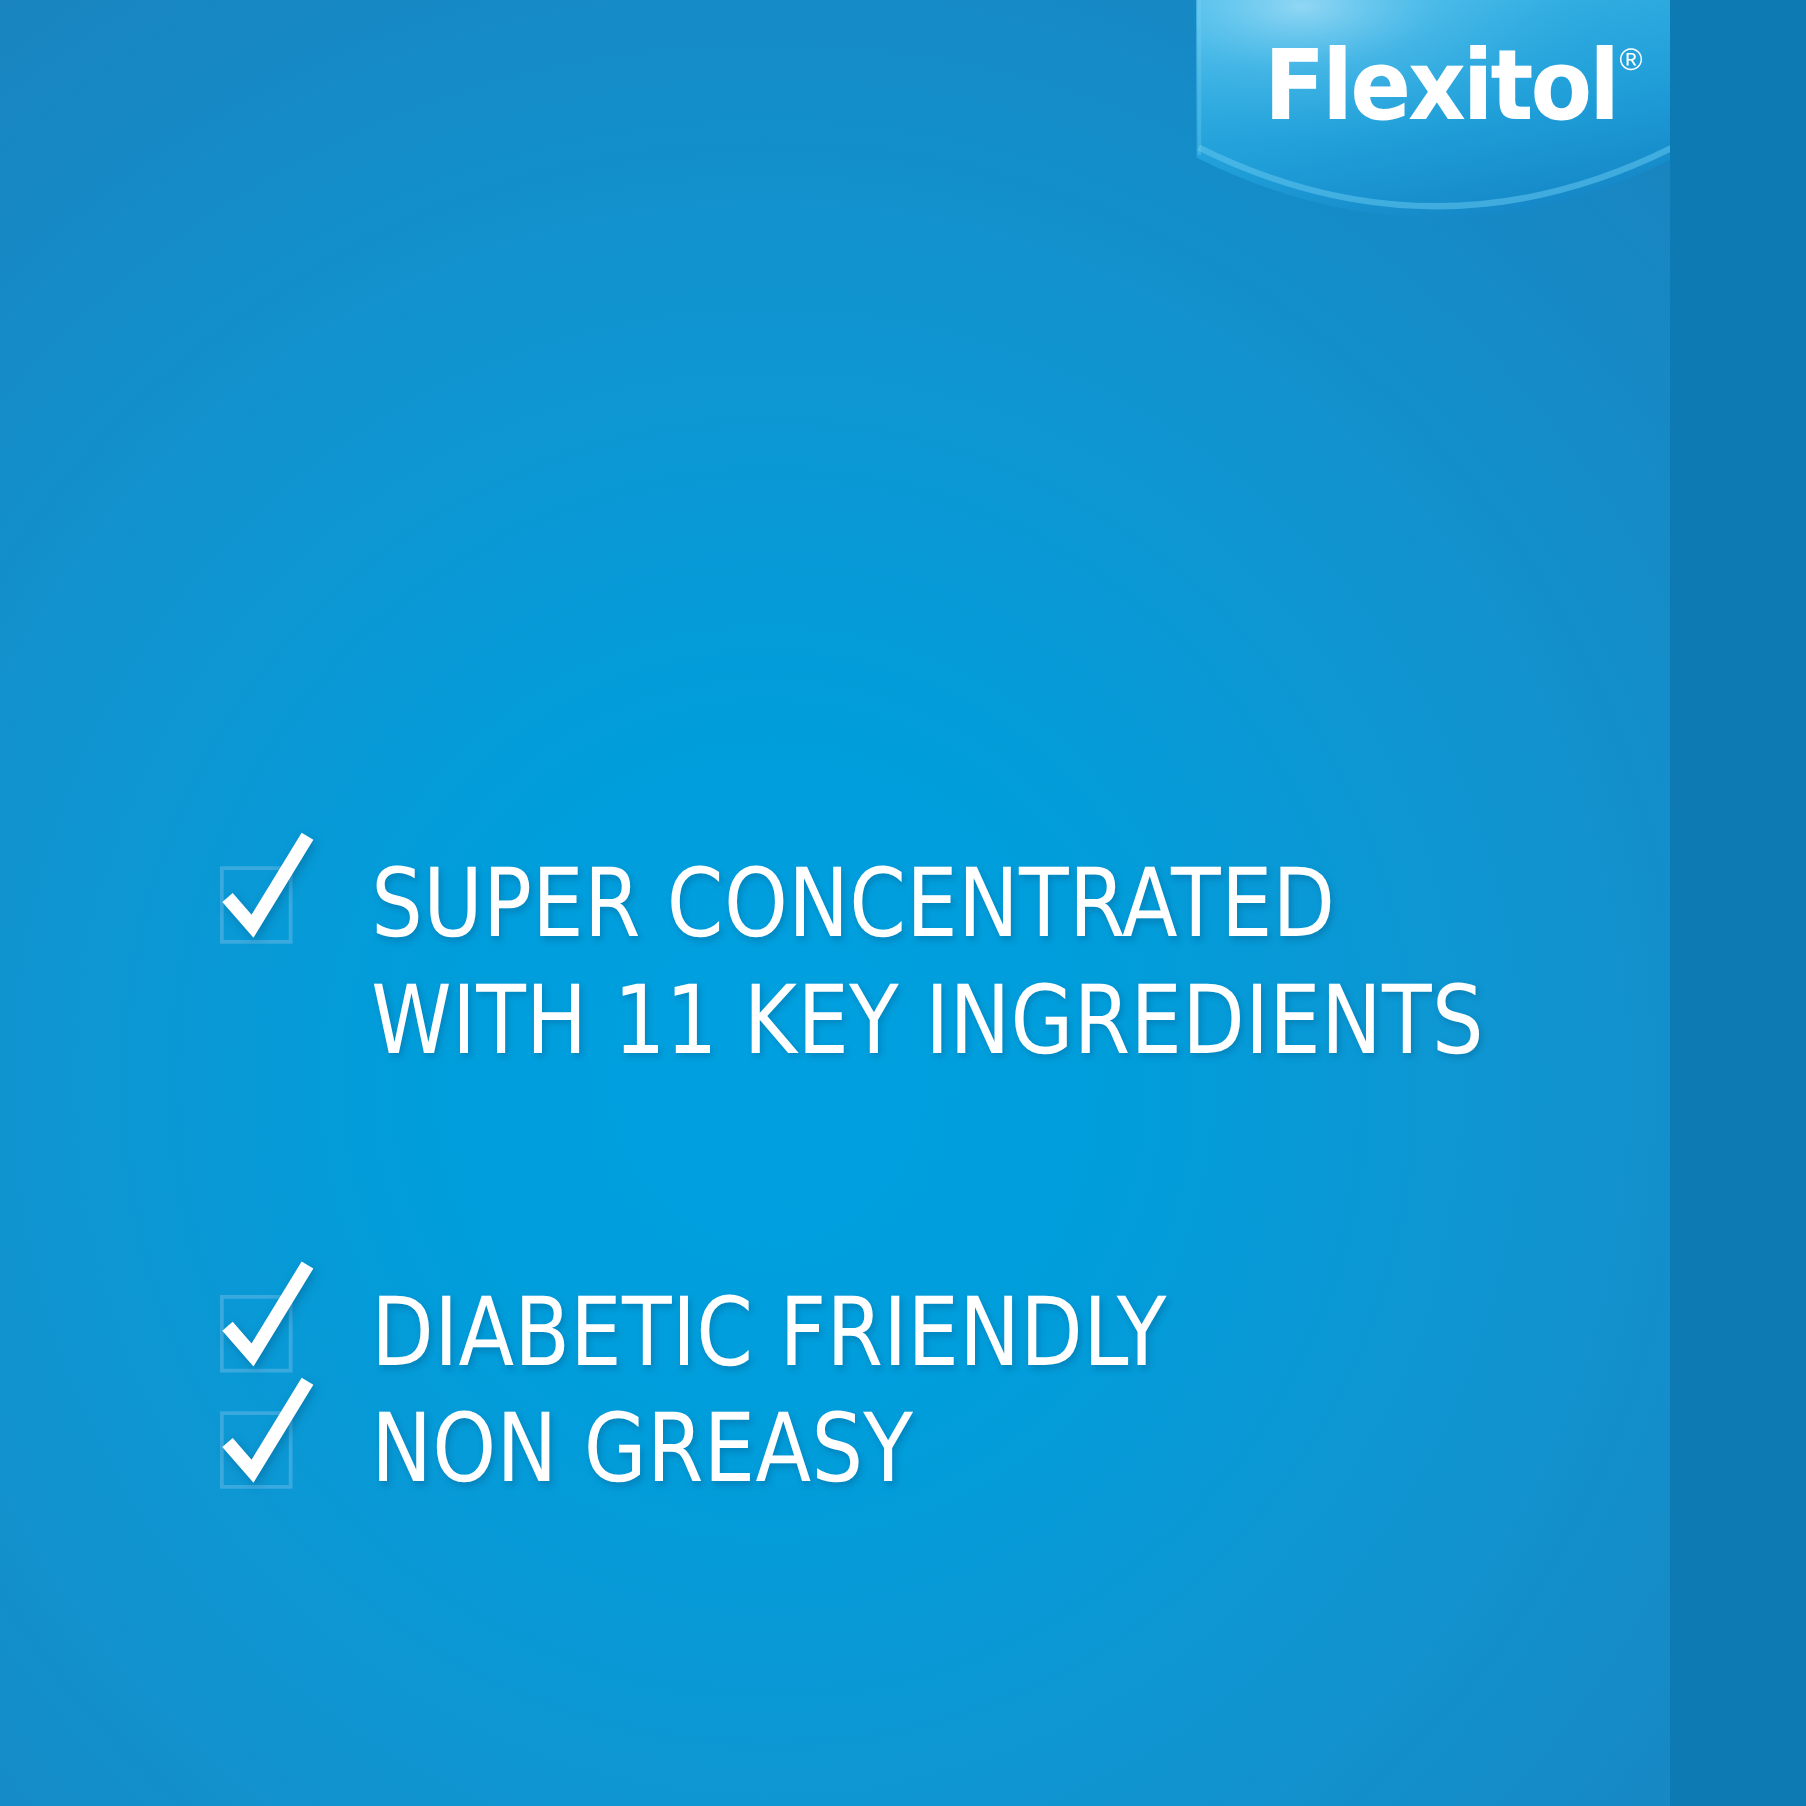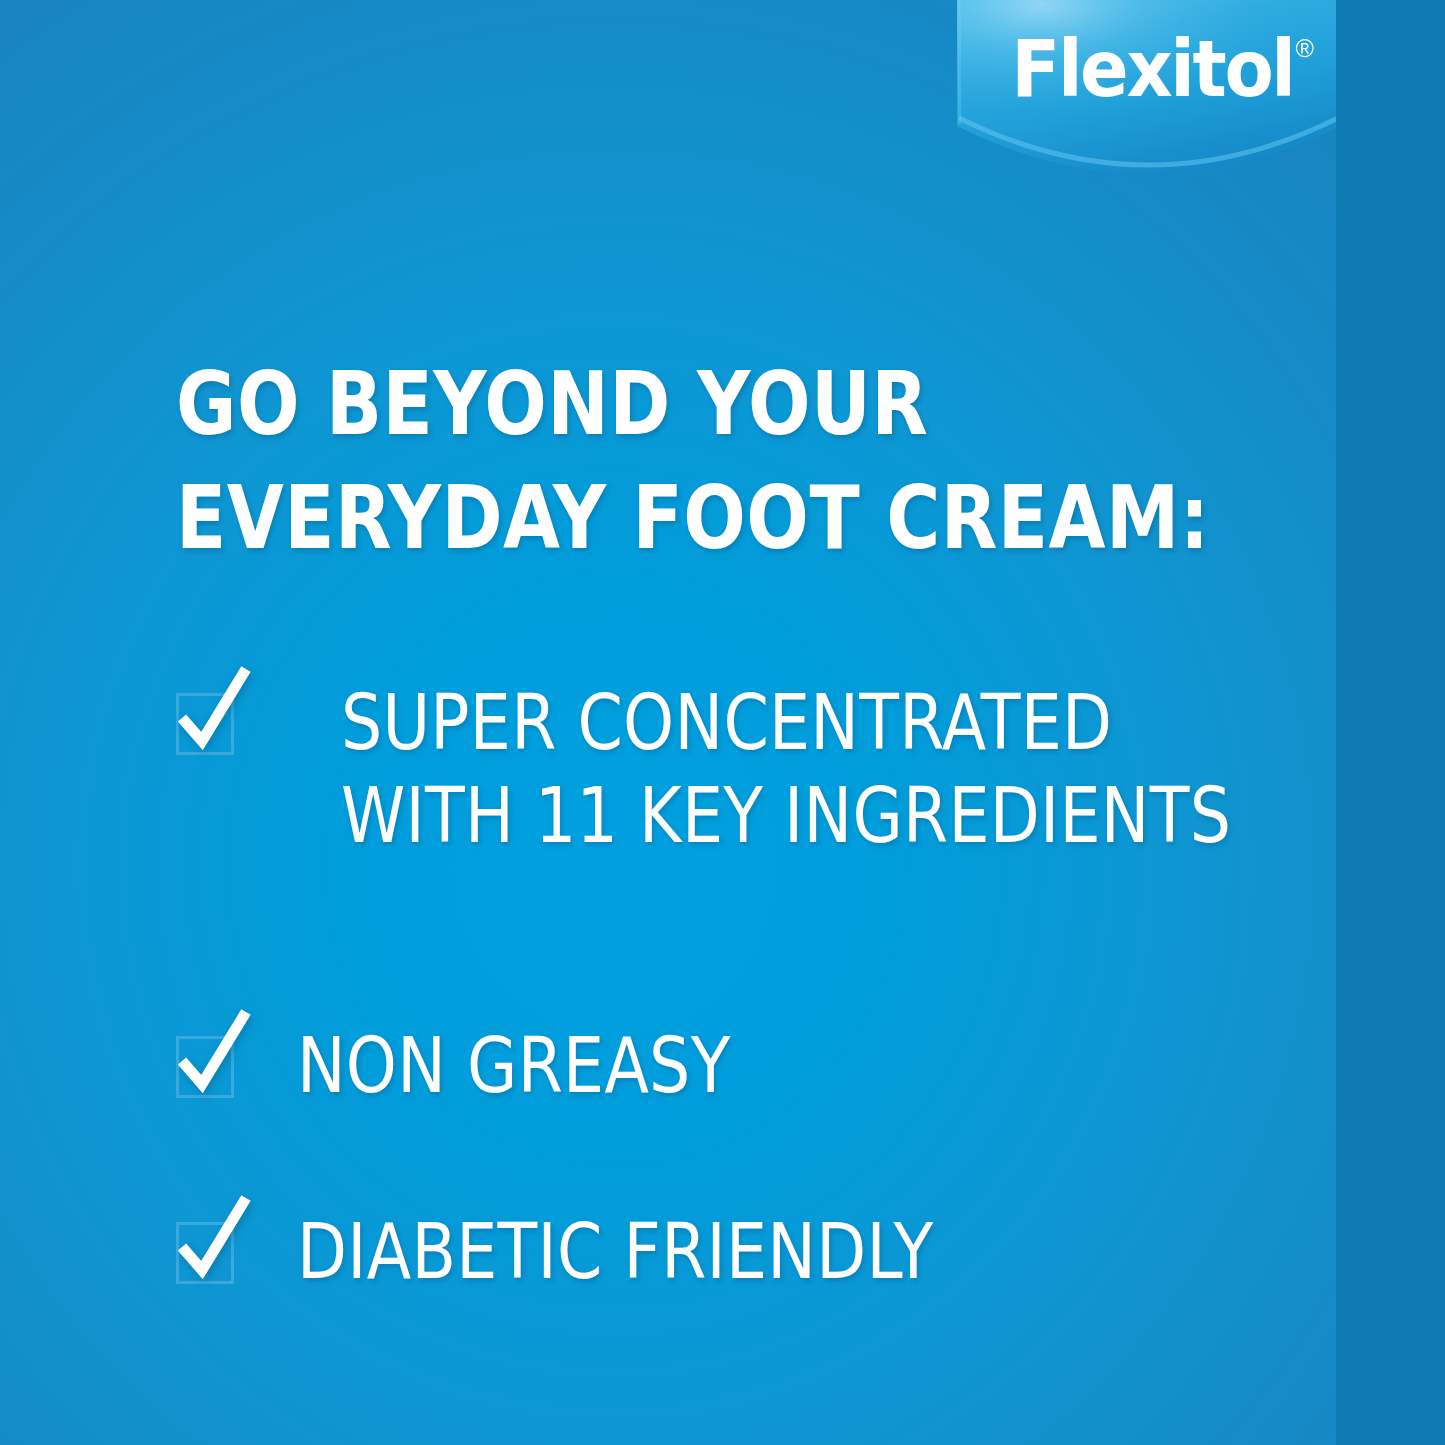--- a/index.html
+++ b/index.html
@@ -97,21 +97,21 @@
     position: absolute;
     left: 176px;
     top: 676px;
     width: 1200px;
   }
   .bullet-row {
     position: relative;
     display: flex;
     align-items: flex-start;
   }
-  .bullet-row.row-1 { margin-bottom: 157px; gap: 44px; }
+  .bullet-row.row-1 { margin-bottom: 157px; }
   .bullet-row.row-2 { margin-bottom: 93px; }
 
   .check-wrap {
     position: relative;
     width: 58px;
     height: 62px;
     flex: 0 0 58px;
     margin-top: 17px;
   }
   .check-box {
@@ -186,58 +186,54 @@
     </svg>
     <div id="logo-wordmark">
       <span class="word">Flexitol</span>
 
       <span class="reg-anchor" style="position: absolute; left: 336.619px; top: 42px;">
         <span class="reg" style="right: auto; left: 2px; top: 0px; color: rgb(255, 255, 255);">®</span>
       </span>
     </div>
   </div>
 
-  <div id="headline">
-    <div class="hl-line">GO BEYOND YOUR</div>
-    <div class="hl-line">EVERYDAY FOOT CREAM:</div>
-  </div>
 
   <div id="bullets">
 
     <div class="bullet-row row-1">
       <div class="check-wrap">
         <div class="check-box"></div>
         <svg class="check-mark" viewBox="0 0 86 96">
           <path d="M10,55 L30,78 L74,6"></path>
         </svg>
       </div>
       <div class="bullet-text">
         <div>SUPER CONCENTRATED</div>
         <div>WITH 11 KEY INGREDIENTS</div>
       </div>
     </div>
 
+    <div class="bullet-row row-3">
+      <div class="check-wrap">
+        <div class="check-box"></div>
+        <svg class="check-mark" viewBox="0 0 86 96">
+          <path d="M10,55 L30,78 L74,6"></path>
+        </svg>
+      </div>
+      <div class="bullet-text">
+        <div>DIABETIC FRIENDLY</div>
+      </div>
+    </div>
+
     <div class="bullet-row row-2">
       <div class="check-wrap">
         <div class="check-box"></div>
         <svg class="check-mark" viewBox="0 0 86 96">
           <path d="M10,55 L30,78 L74,6"></path>
         </svg>
       </div>
       <div class="bullet-text">
         <div>NON GREASY</div>
       </div>
     </div>
 
-    <div class="bullet-row row-3">
-      <div class="check-wrap">
-        <div class="check-box"></div>
-        <svg class="check-mark" viewBox="0 0 86 96">
-          <path d="M10,55 L30,78 L74,6"></path>
-        </svg>
-      </div>
-      <div class="bullet-text">
-        <div>DIABETIC FRIENDLY</div>
-      </div>
-    </div>
-
   </div>
 </div>
 
 </body></html>

